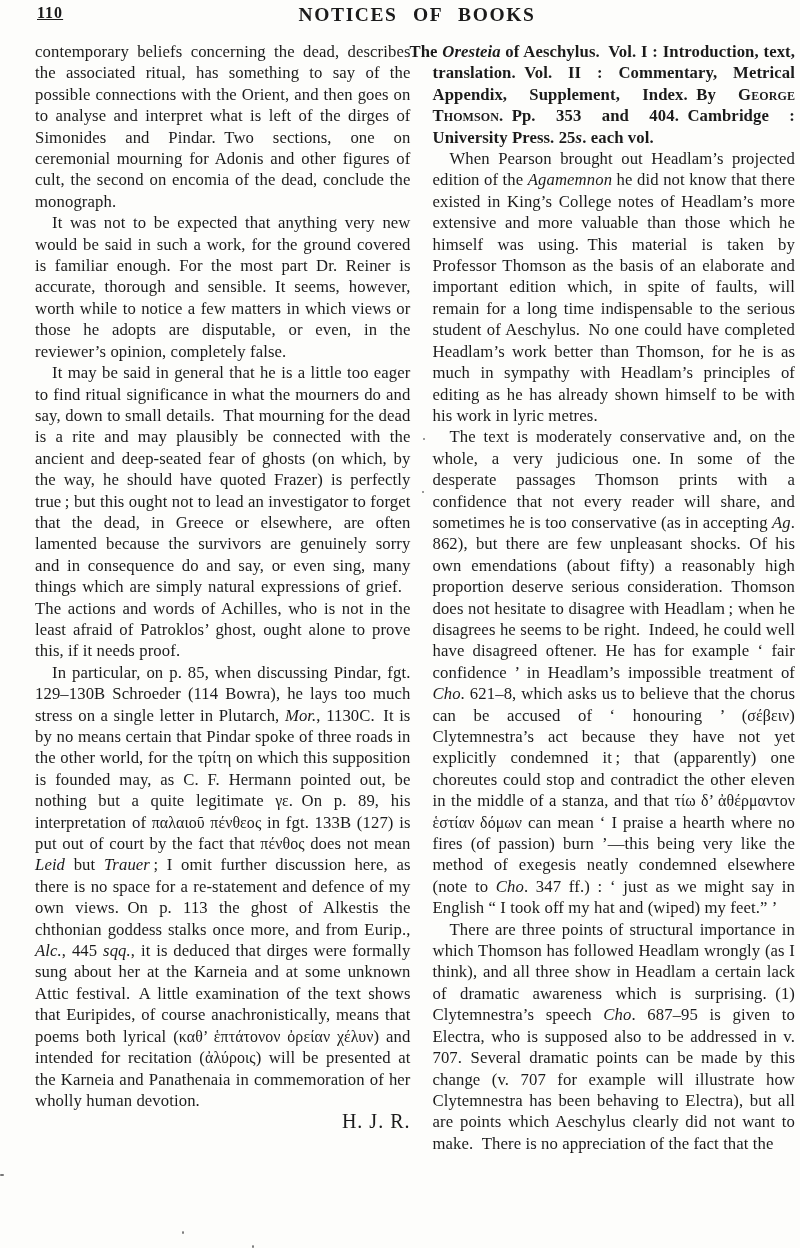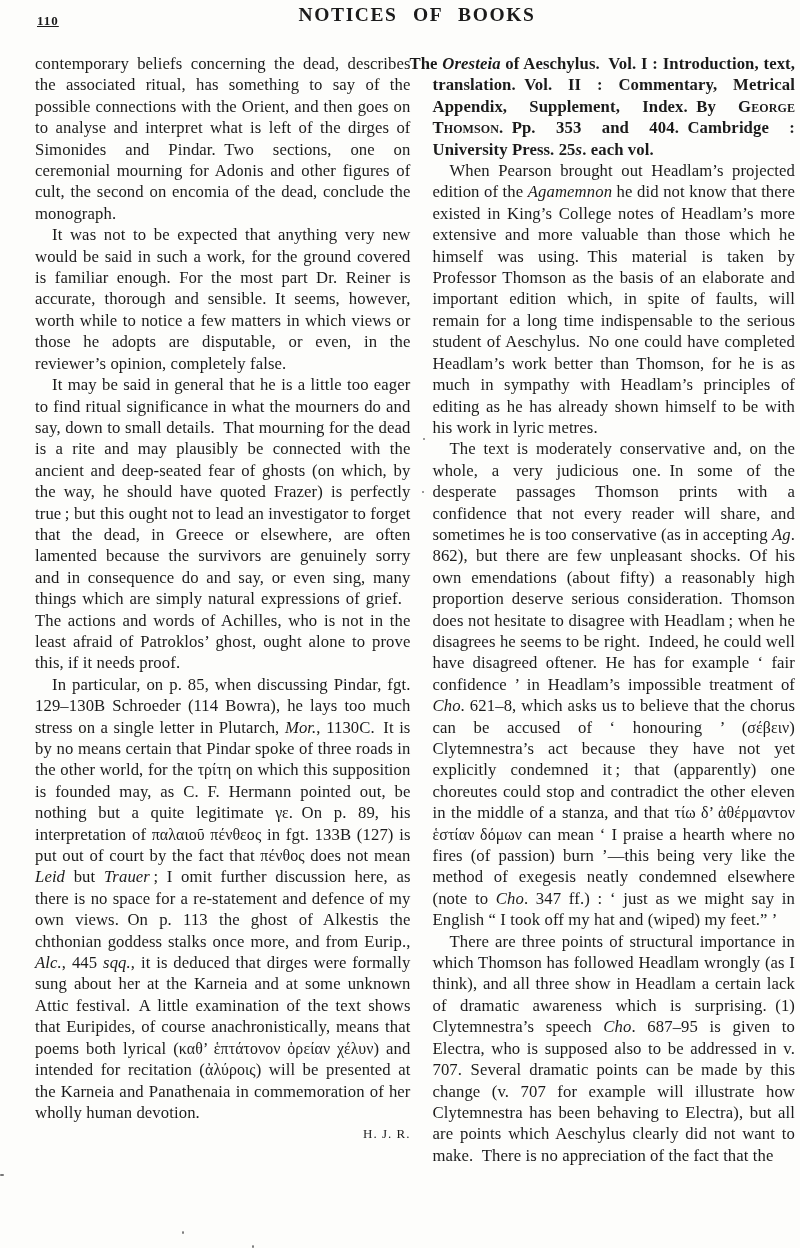--- a/index.html
+++ b/index.html
@@ -5,49 +5,49 @@
   html,body{margin:0;padding:0;}
   body{
     width:800px;height:1248px;overflow:hidden;
     background:#fdfdfb;color:#1b1b1b;
     font-family:"Liberation Serif","DejaVu Serif",serif;
     -webkit-font-smoothing:antialiased;
   }
   .page{position:relative;width:800px;height:1248px;overflow:hidden;}
   .header{position:absolute;top:3px;left:0;width:800px;height:26px;}
   .page-number{
-    position:absolute;left:37px;top:10px;
-    font-size:13px;font-weight:700;letter-spacing:1px;text-decoration:underline;
+    position:absolute;left:37px;top:1px;
+    font-size:16px;font-weight:700;letter-spacing:1px;text-decoration:underline;
   }
   .journal-title{
     position:absolute;left:34px;right:0;top:1px;text-align:center;
     font-size:19.5px;font-weight:700;letter-spacing:1.6px;word-spacing:9px;
   }
   .columns{
     position:absolute;top:41px;left:35px;right:5px;
     display:flex;gap:22px;align-items:flex-start;
   }
   .col{
     text-align:justify;
     font-size:16.7px;line-height:21.4px;
     letter-spacing:0.1px;
-    hyphens:auto;margin-top:12px;-webkit-hyphens:auto;
+    hyphens:auto;-webkit-hyphens:auto;
   }
   .col-left{width:376px;}
   .col-right{width:363px;font-family:Liberation Serif, serif;}
   .col p{margin:0;padding:0;}
   .col p.indent{text-indent:17px;}
   .book-heading{
     font-weight:700;
     padding-left:23px;text-indent:-23px;
     text-align:justify;
   }
   .signature{
     text-align:right;padding-right:14px;
-    font-size:13px;letter-spacing:1px;
+    font-size:20px;letter-spacing:1px;
   }
   .speck{position:absolute;background:#777;border-radius:50%;}
 </style>
 </head>
 <body>
 
 <div class="page">
 
   <div class="header">
     <div class="page-number">110</div>

